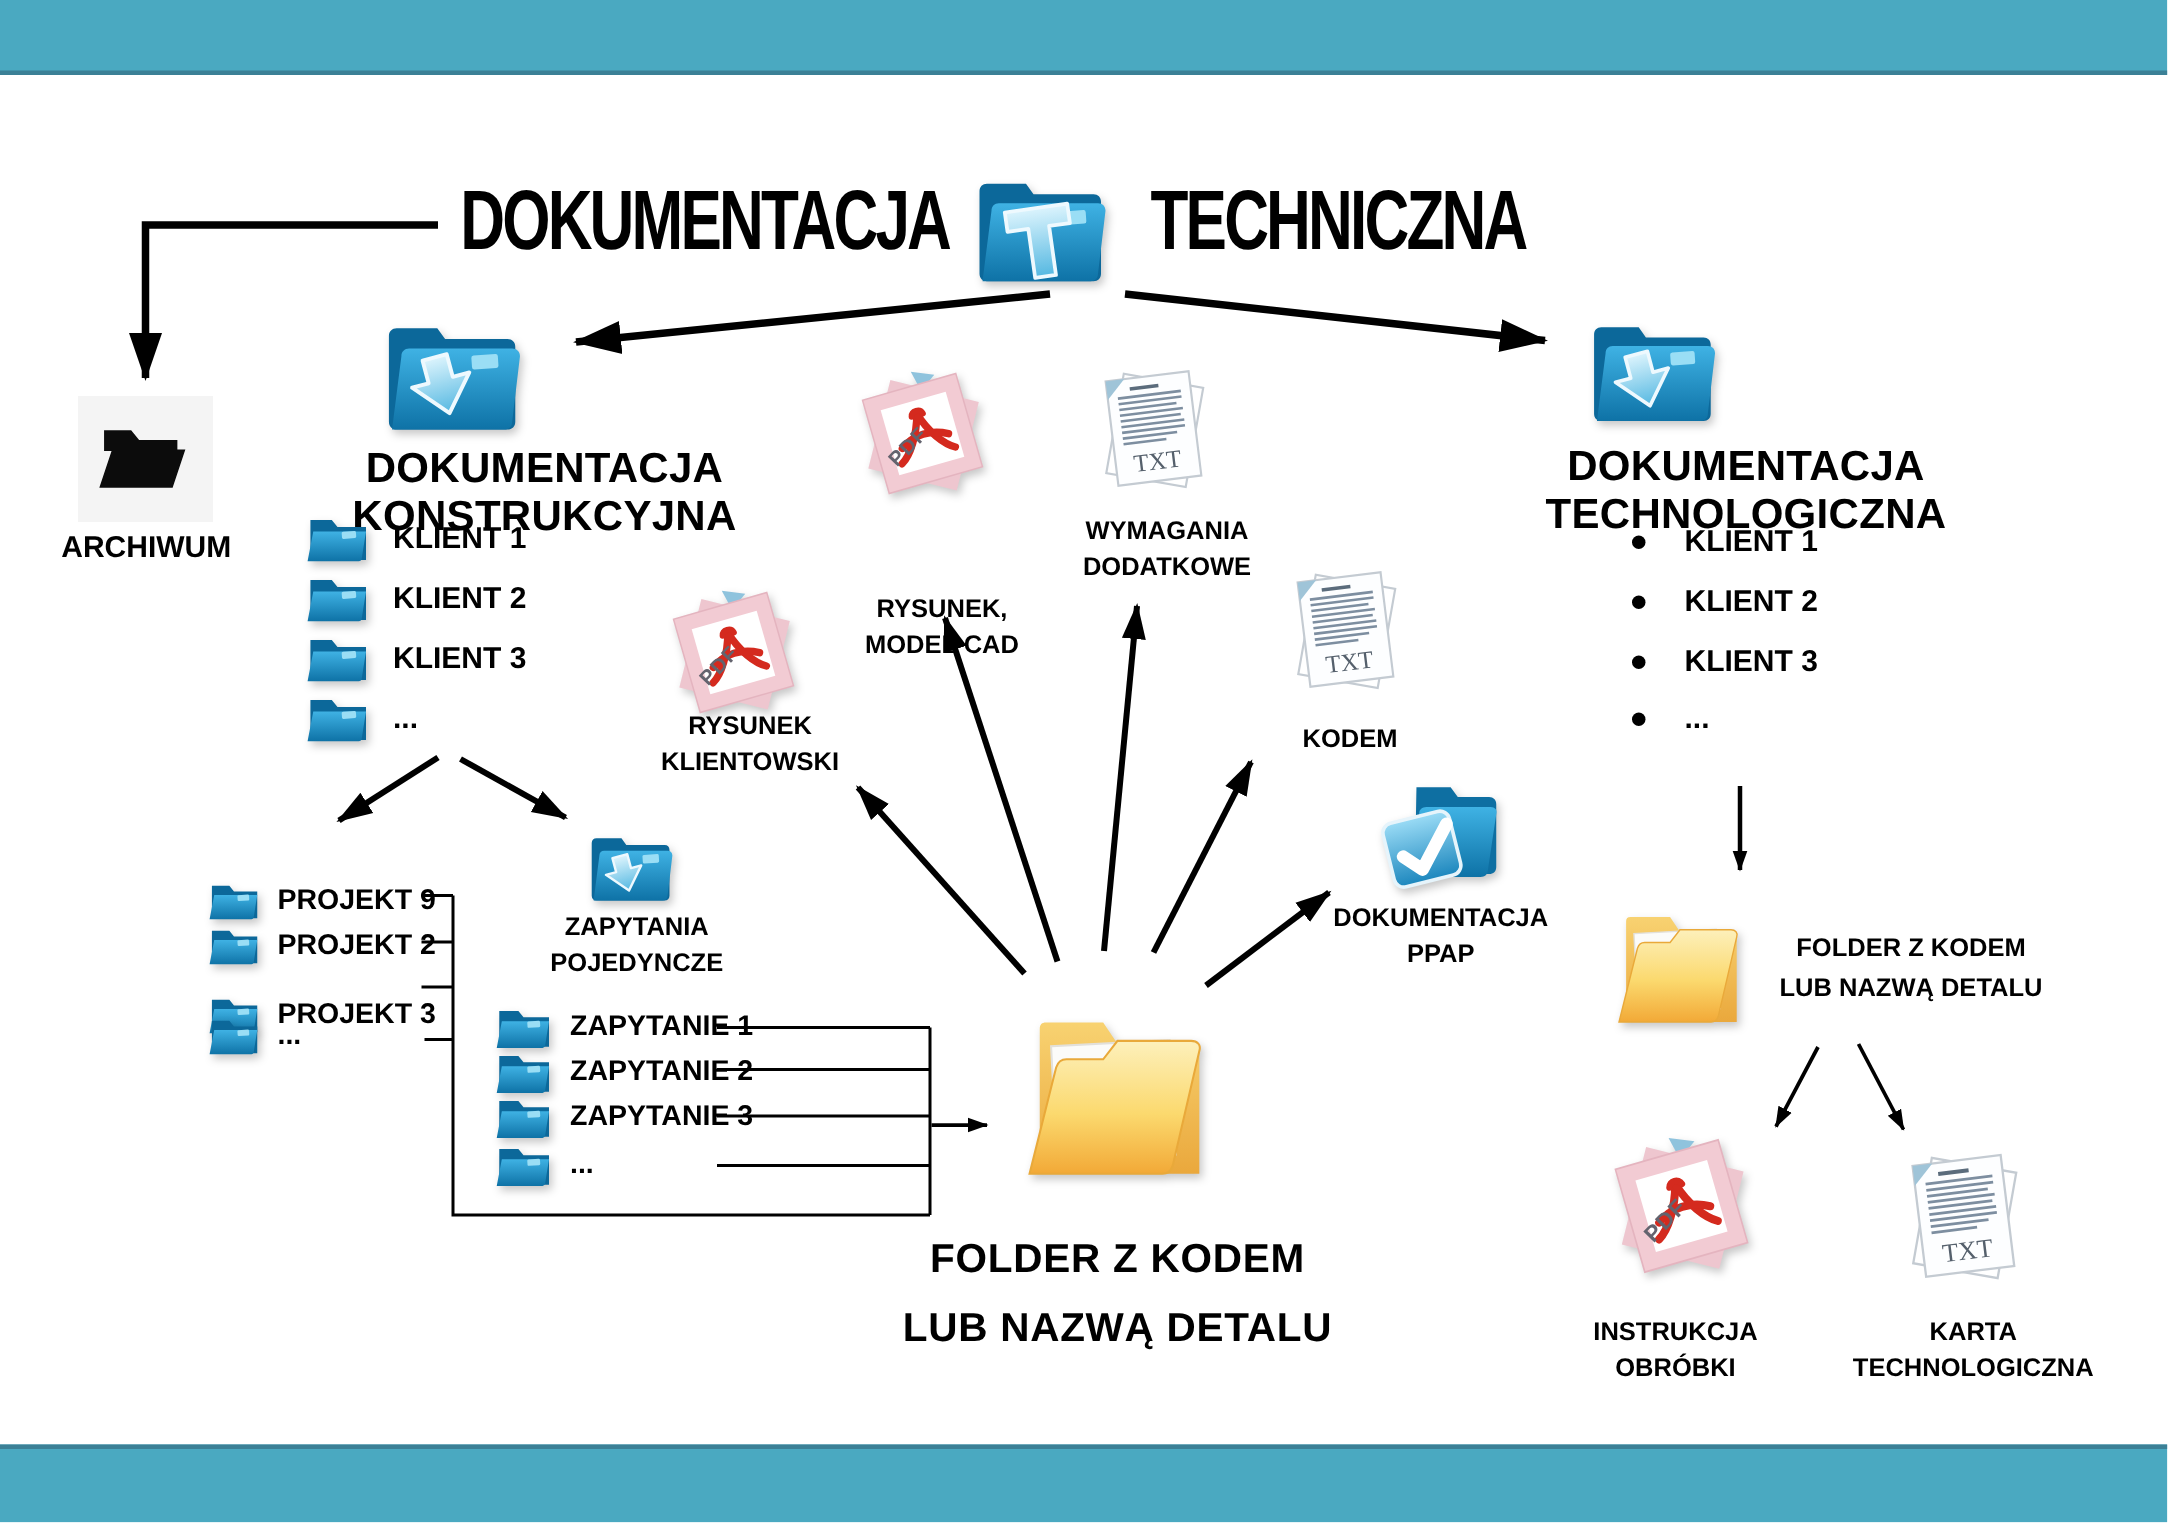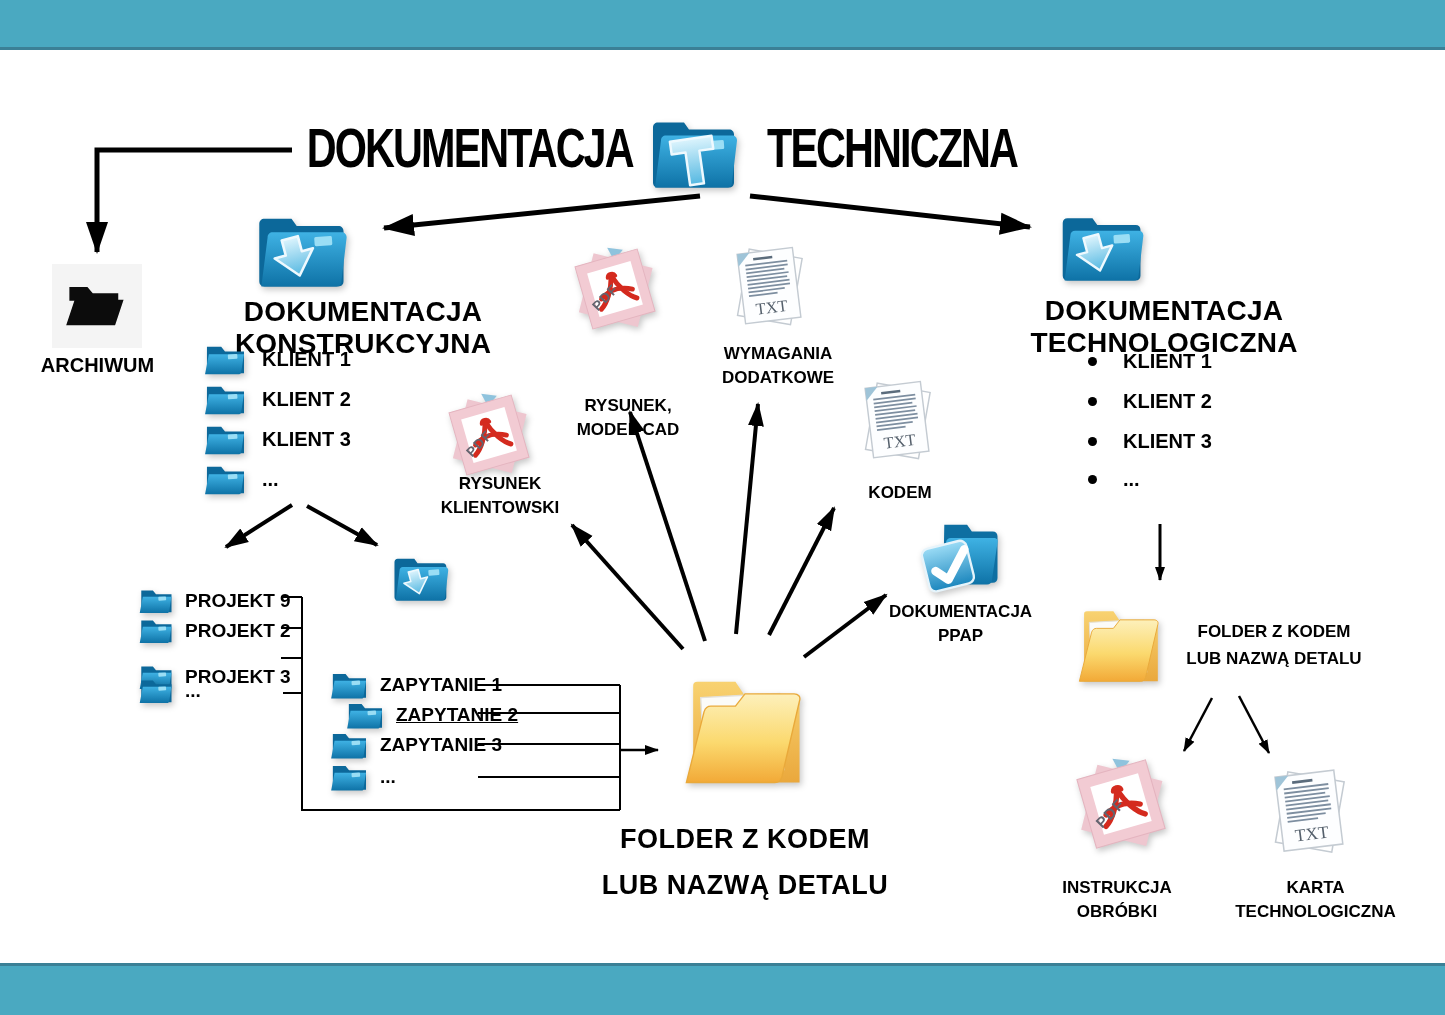--- a/index.html
+++ b/index.html
@@ -253,28 +253,32 @@
   <div class="row g2" style="left:137px;top:675px;">
     <svg class="icon" width="38" height="31">
         <use href="#sym-folder-blue-sm"></use>
       </svg>
     <span>...</span>
   </div>
 
   <svg class="icon" style="position:absolute;left:390px;top:550px;z-index:2" width="64" height="56">
       <use href="#sym-folder-blue-dl"></use>
     </svg>
+  <div class="inq-label" style="left:352px;top:606px;width:145px;">
+    <span class="ln">ZAPYTANIA</span>
+    <span class="ln">POJEDYNCZE</span>
+  </div>
 
   <div class="row g2" style="left:328px;top:668px;">
     <svg class="icon" width="42" height="34">
         <use href="#sym-folder-blue-sm"></use>
       </svg>
     <span>ZAPYTANIE 1</span>
   </div>
-  <div class="row g2" style="left:344px;top:698px;text-decoration:underline;">
+  <div class="row g2" style="left:328px;top:698px;">
     <svg class="icon" width="42" height="34">
         <use href="#sym-folder-blue-sm"></use>
       </svg>
     <span>ZAPYTANIE 2</span>
   </div>
   <div class="row g2" style="left:328px;top:728px;">
     <svg class="icon" width="42" height="34">
         <use href="#sym-folder-blue-sm"></use>
       </svg>
     <span>ZAPYTANIE 3</span>

